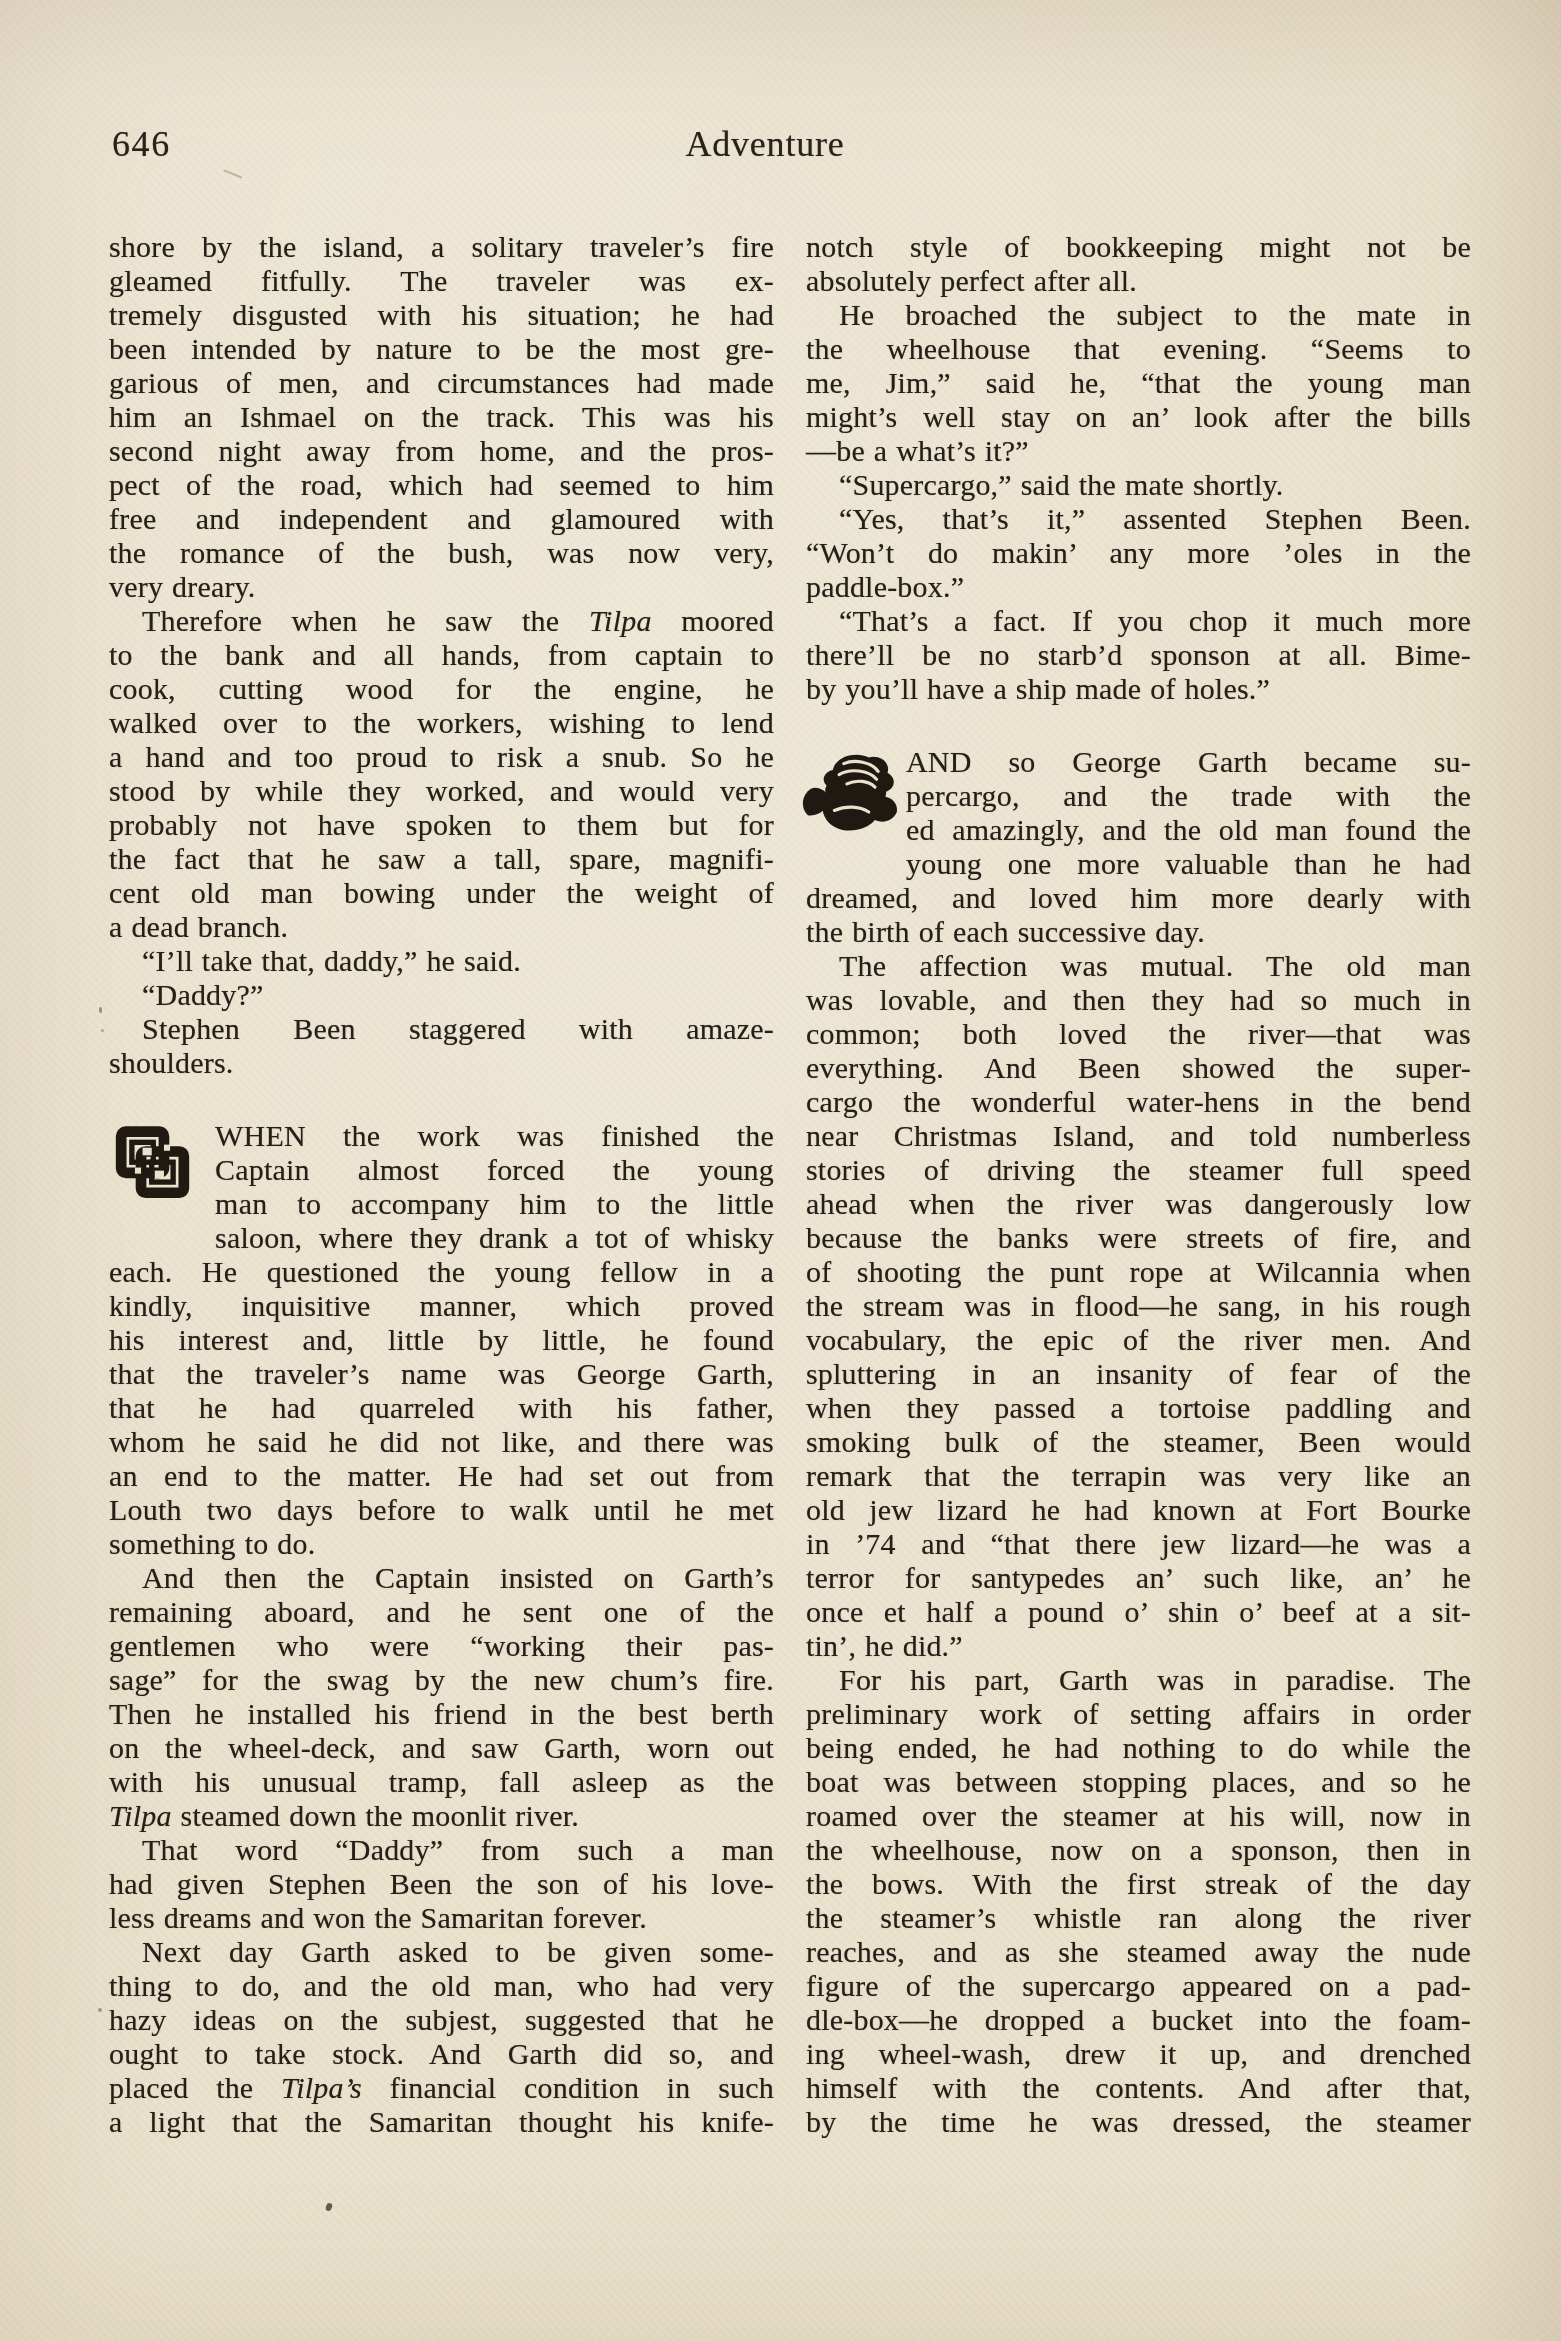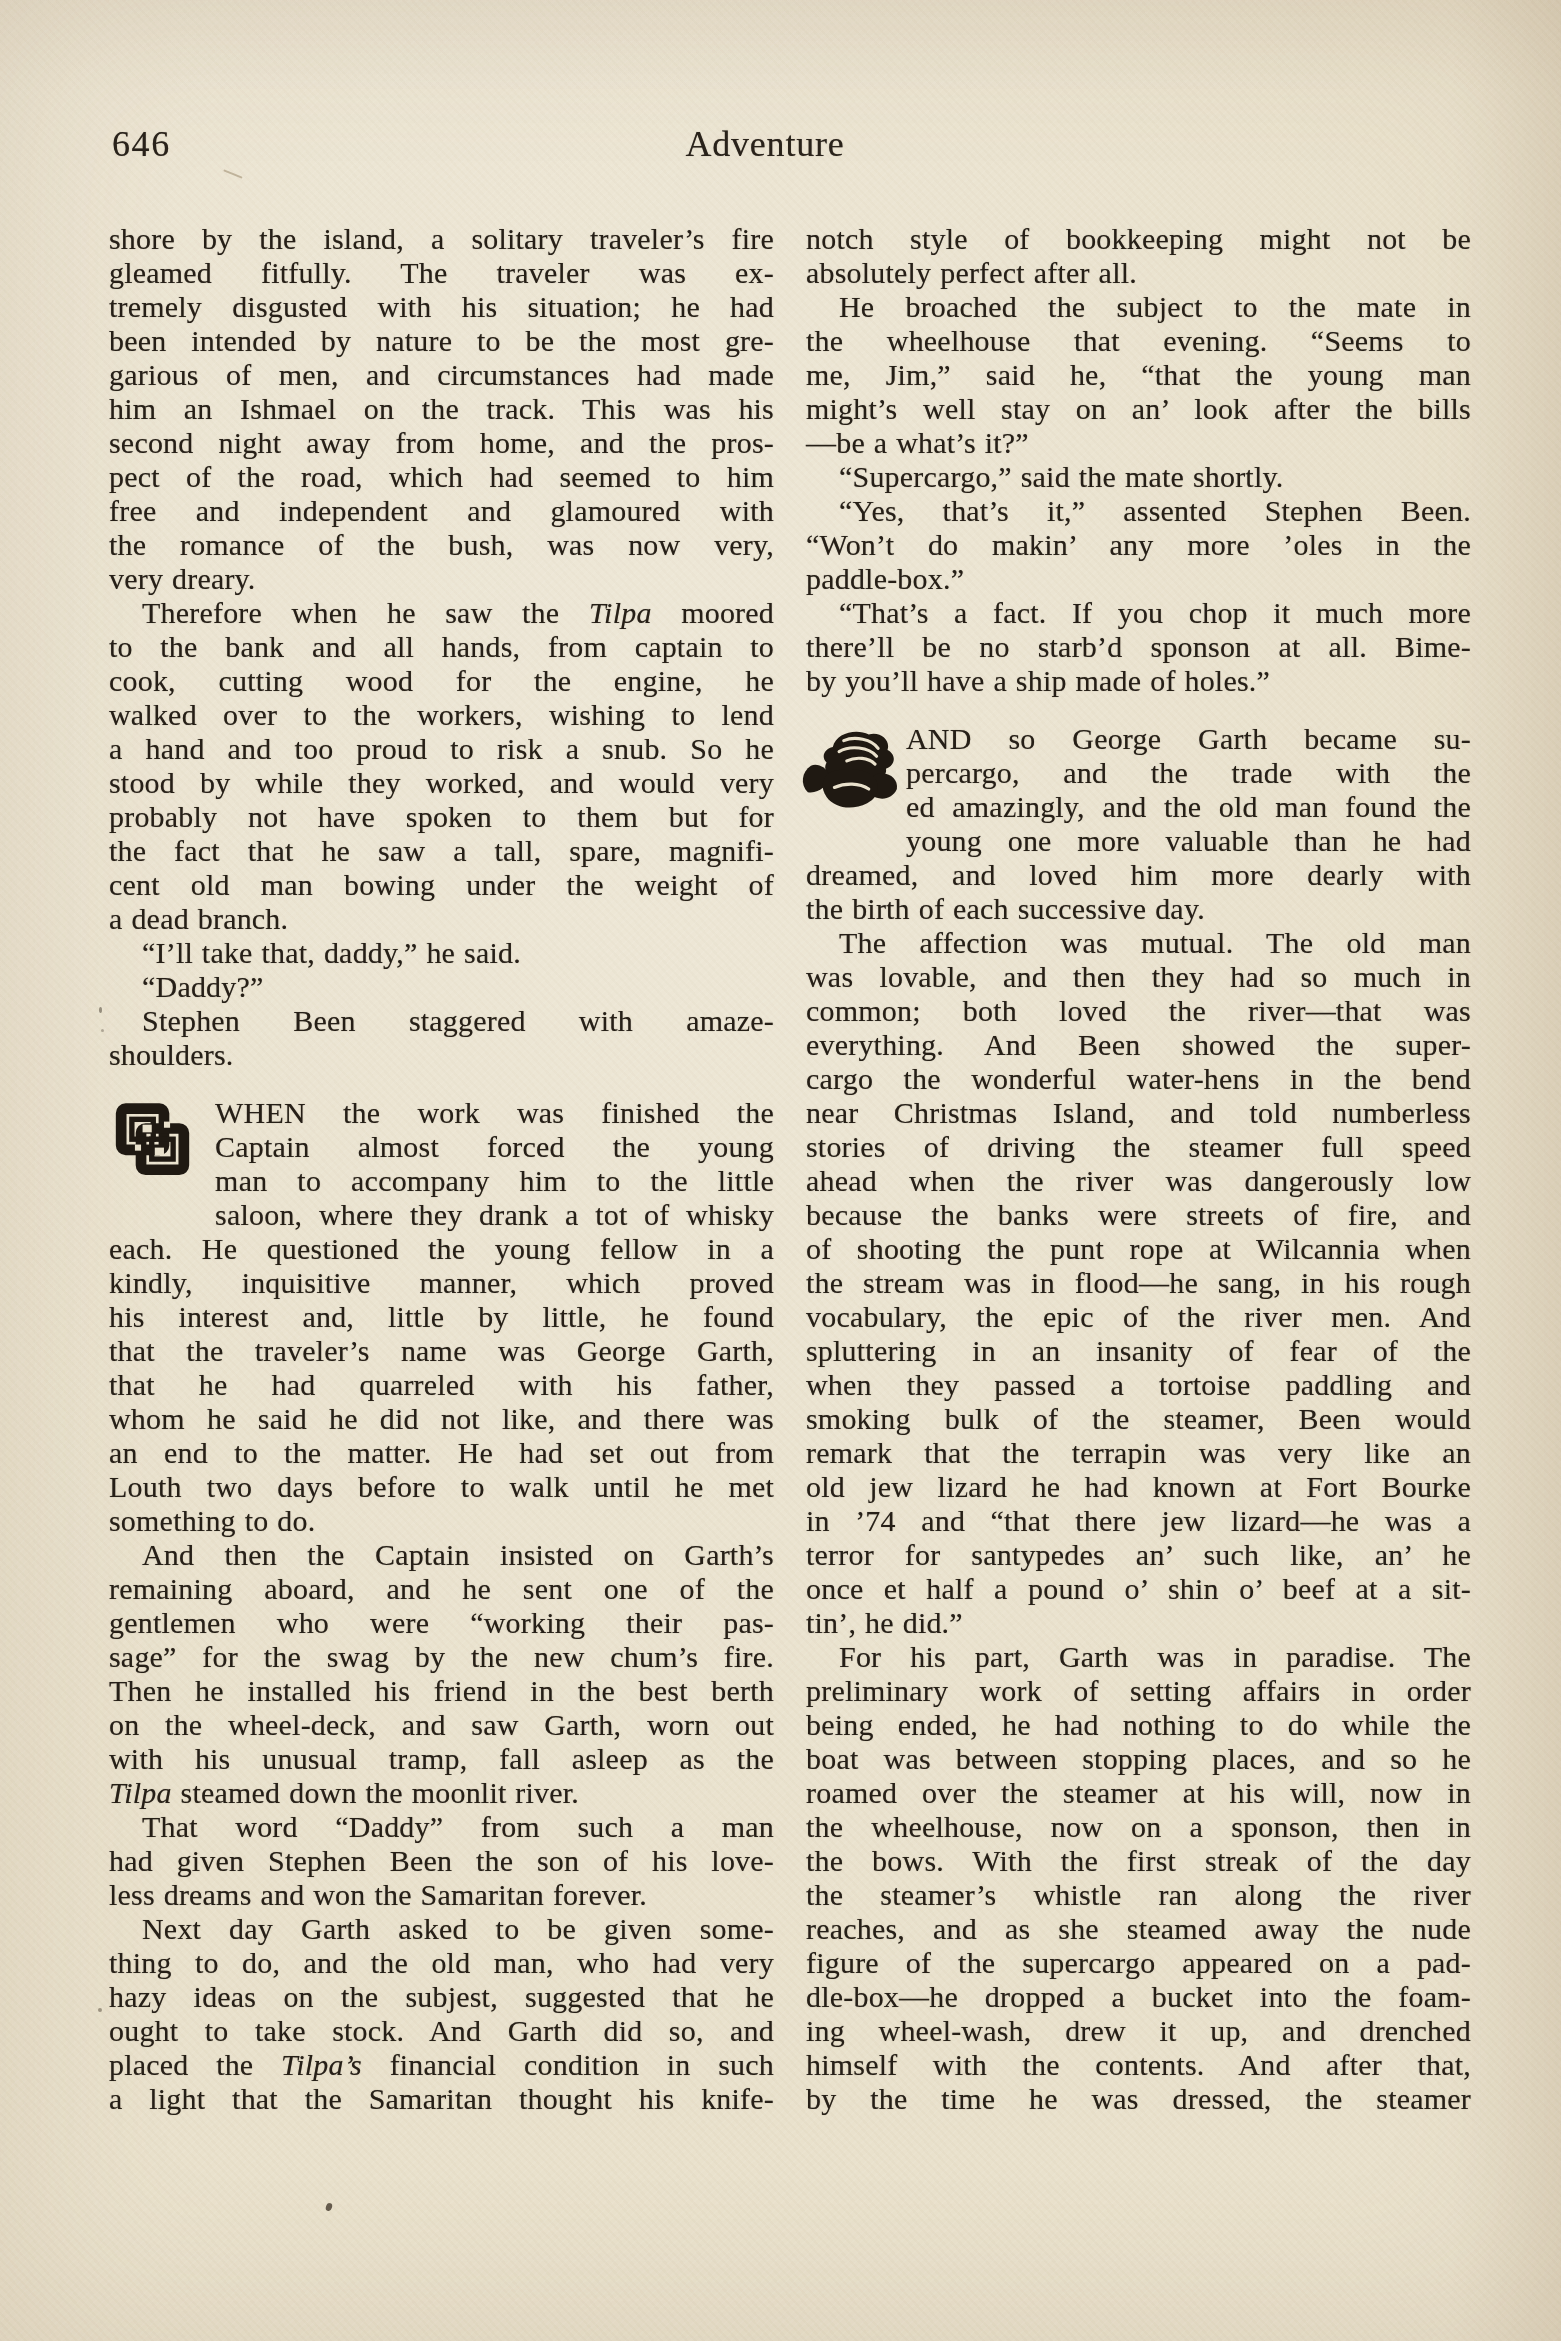--- a/index.html
+++ b/index.html
@@ -32,22 +32,22 @@
     text-shadow:0 0 0.8px rgba(41,34,26,.5);
   }
   .col{
     position:absolute;top:222px;width:665px;
     font-size:30px;line-height:34px;color:#261f17;
     letter-spacing:0.2px;word-spacing:1.2px;
     text-shadow:0 0 0.8px rgba(38,31,24,.5);
   }
   .col-left{left:109px;}
   .col-right{left:806px;}
-  .sec{overflow:visible;}
-  .sec.gap{margin-top:24px;}
+  .sec{overflow:visible;margin-top:8px;}
+  .sec.gap{margin-top:39px;}
   .para{margin:0;}
   .line{text-align:justify;text-align-last:justify;}
   .line.endline{text-align-last:left;}
   .line.indent{text-indent:33px;}
   .ornament{float:left;}
   .orn-knot{width:81px;height:103px;margin:4.7px 22px 0 3.1px;}
   .orn-flower{width:100px;height:103px;margin:3.1px 6.2px 0 -6.2px;}
   .ornament svg{display:block;width:100%;height:auto;}
   .speck{position:absolute;background:#44392d;border-radius:50%;}
   .speck.s1{left:326px;top:2203px;width:5.5px;height:7.8px;transform:rotate(18deg);opacity:.8;}

